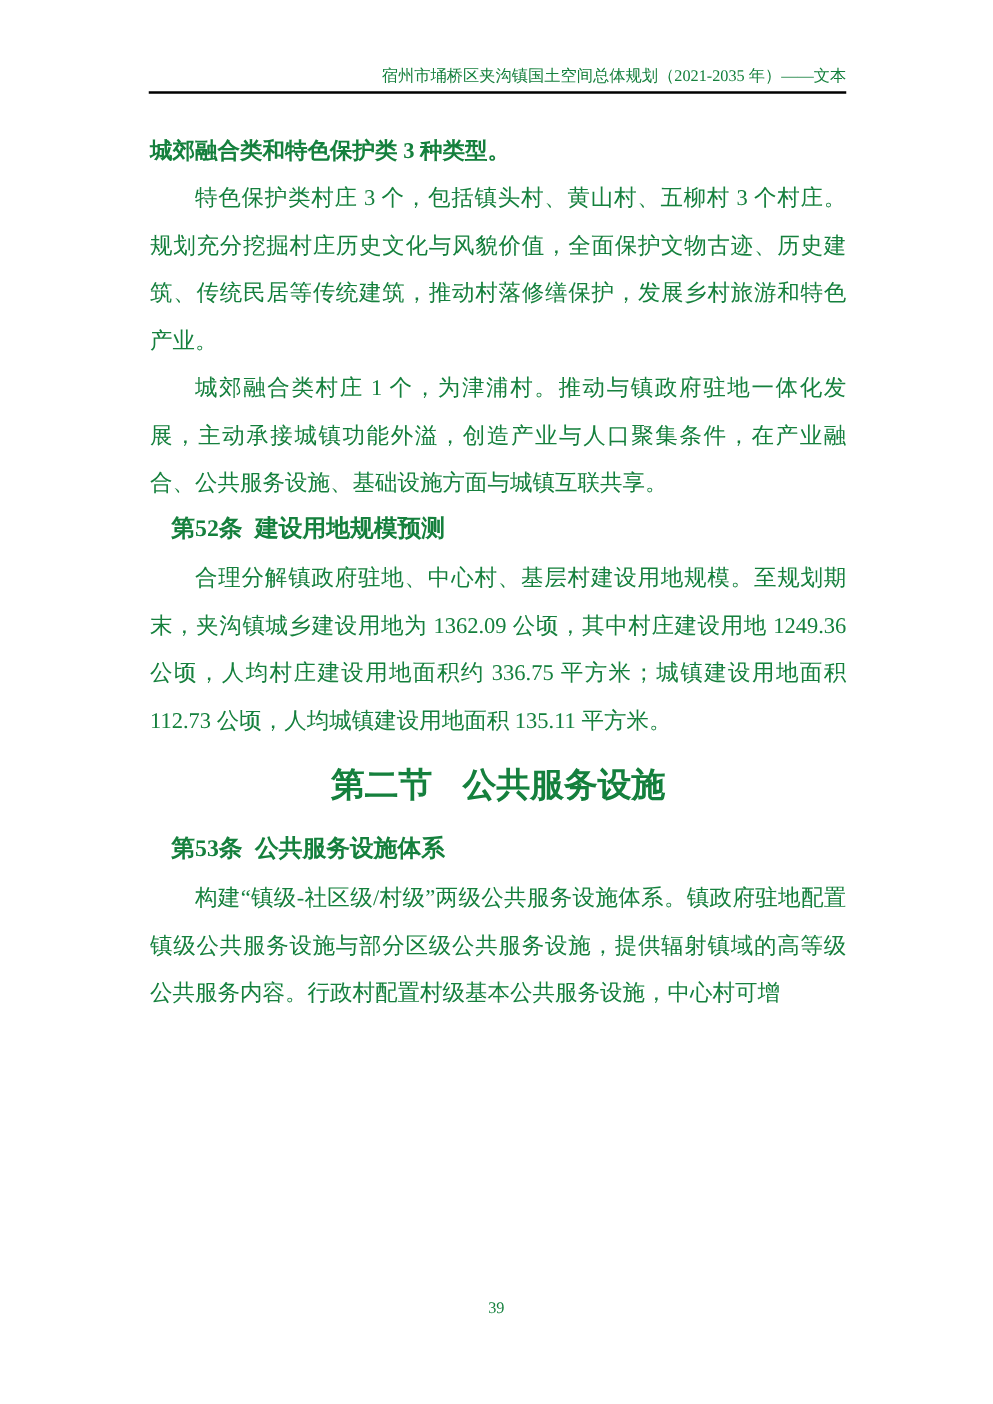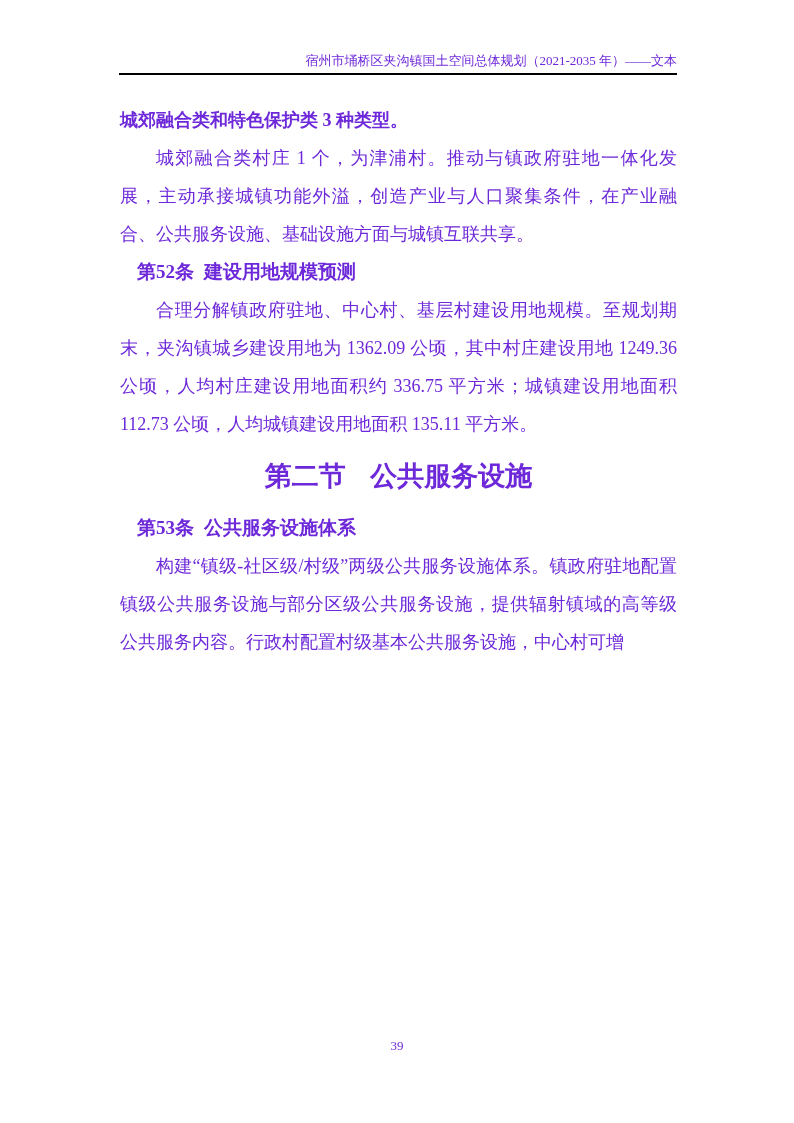--- a/index.html
+++ b/index.html
@@ -5,21 +5,21 @@
   html, body {
     margin: 0;
     padding: 0;
     background: #ffffff;
   }
   .page {
     position: relative;
     width: 794px;
     height: 1123px;
     background: #ffffff;
-    color: #6d28d9;
+    color: #15803d;
     font-family: "Liberation Serif", serif;
     overflow: hidden;
   }
   
   .header {
     position: absolute;
     top: 52px;
     left: 119px;
     width: 558px;
     border-bottom: 2px solid #000000;
@@ -88,20 +88,21 @@
 
   <div class="header">
     <span>宿州市埇桥区夹沟镇国土空间总体规划（2021-2035 年）——文本</span>
   </div>
 
   <div class="doc-body">
 
     <p class="para no-indent">城郊融合类和特色保护类 3 种类型。</p>
 
 
+    <p class="para">特色保护类村庄 3 个，包括镇头村、黄山村、五柳村 3 个村庄。规划充分挖掘村庄历史文化与风貌价值，全面保护文物古迹、历史建筑、传统民居等传统建筑，推动村落修缮保护，发展乡村旅游和特色产业。</p>
 
     <p class="para">城郊融合类村庄 1 个，为津浦村。推动与镇政府驻地一体化发展，主动承接城镇功能外溢，创造产业与人口聚集条件，在产业融合、公共服务设施、基础设施方面与城镇互联共享。</p>
 
     <h3 class="article-heading">
       <span class="article-num">第52条</span><span>建设用地规模预测</span>
     </h3>
 
     <p class="para">合理分解镇政府驻地、中心村、基层村建设用地规模。至规划期末，夹沟镇城乡建设用地为 1362.09 公顷，其中村庄建设用地 1249.36 公顷，人均村庄建设用地面积约 336.75 平方米；城镇建设用地面积 112.73 公顷，人均城镇建设用地面积 135.11 平方米。</p>
 
     <h2 class="section-heading">

